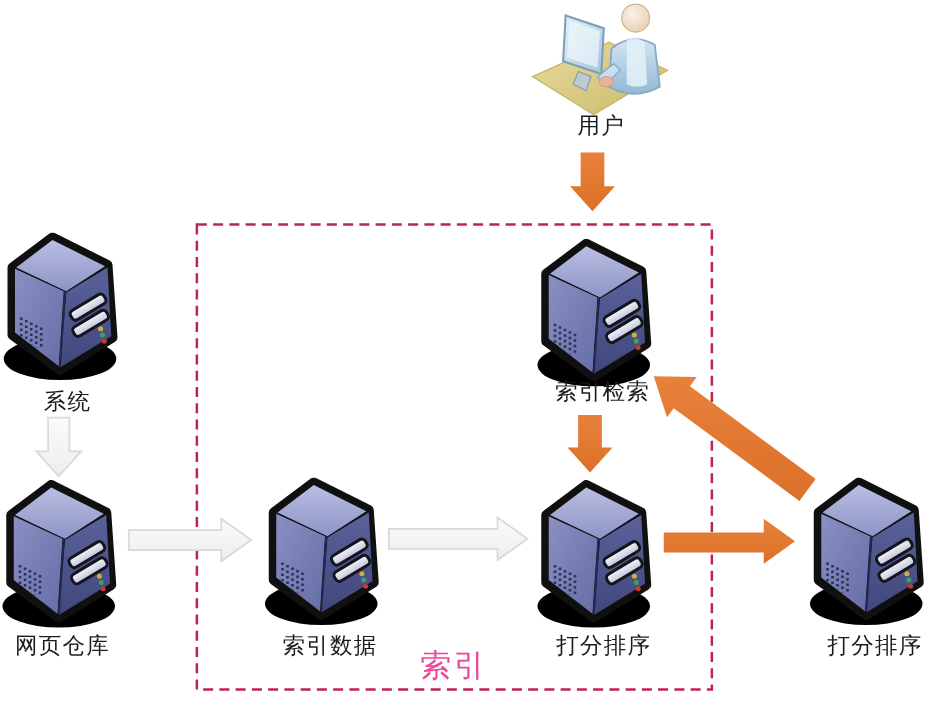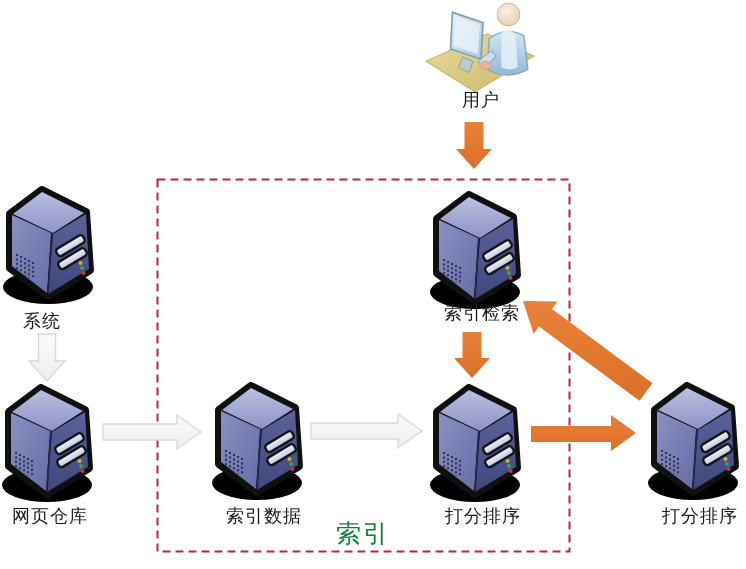--- a/index.html
+++ b/index.html
@@ -6,21 +6,21 @@
   .stage{
     position:relative;width:746px;height:569px;background:#fff;overflow:hidden;
     font-family:Liberation Serif, serif;
   }
   .layer{position:absolute;left:0;top:0;}
   .lbl{
     position:absolute;transform:translateX(-50%);
     font-size:18px;color:#1b1b1b;white-space:nowrap;line-height:1.1;
     letter-spacing:1px;
   }
-  .lbl-group{font-size:25px;letter-spacing:2px;color:#15803d;text-align:center;}
+  .lbl-group{font-size:25px;letter-spacing:2px;color:#ec4899;text-align:center;}
 </style>
 </head>
 <body>
 
 <div class="stage">
 
   <svg class="layer" width="746" height="569" viewBox="0 0 746 569">
     <defs>
       <linearGradient id="gGray" x1="0" y1="0" x2="0" y2="1">
         <stop offset="0" stop-color="#FBFBFB"></stop>
@@ -115,20 +115,20 @@
     <use href="#user-sym" x="424" y="0" width="112" height="94"></use>
     <use href="#server-sym" x="2" y="186" width="96" height="124"></use>
     <use href="#server-sym" x="1" y="384" width="96" height="124"></use>
     <use href="#server-sym" x="211" y="382" width="96" height="124"></use>
     <use href="#server-sym" x="429" y="191" width="96" height="124"></use>
     <use href="#server-sym" x="429" y="384" width="96" height="124"></use>
     <use href="#server-sym" x="647" y="382" width="96" height="124"></use>
   </svg>
 
   <div class="lbl" style="left:481px;top:91px">用户</div>
-  <div class="lbl" style="left:42px;top:312px">系统</div>
+  <div class="lbl" style="left:54px;top:312px">系统</div>
   <div class="lbl" style="left:50px;top:507px">网页仓库</div>
   <div class="lbl" style="left:264px;top:507px">索引数据</div>
   <div class="lbl" style="left:482px;top:304px">索引检索</div>
   <div class="lbl" style="left:483px;top:507px">打分排序</div>
   <div class="lbl" style="left:700px;top:507px">打分排序</div>
   <div class="lbl lbl-group" style="left:363px;top:520px">索引</div>
 </div>
 
 </body></html>

